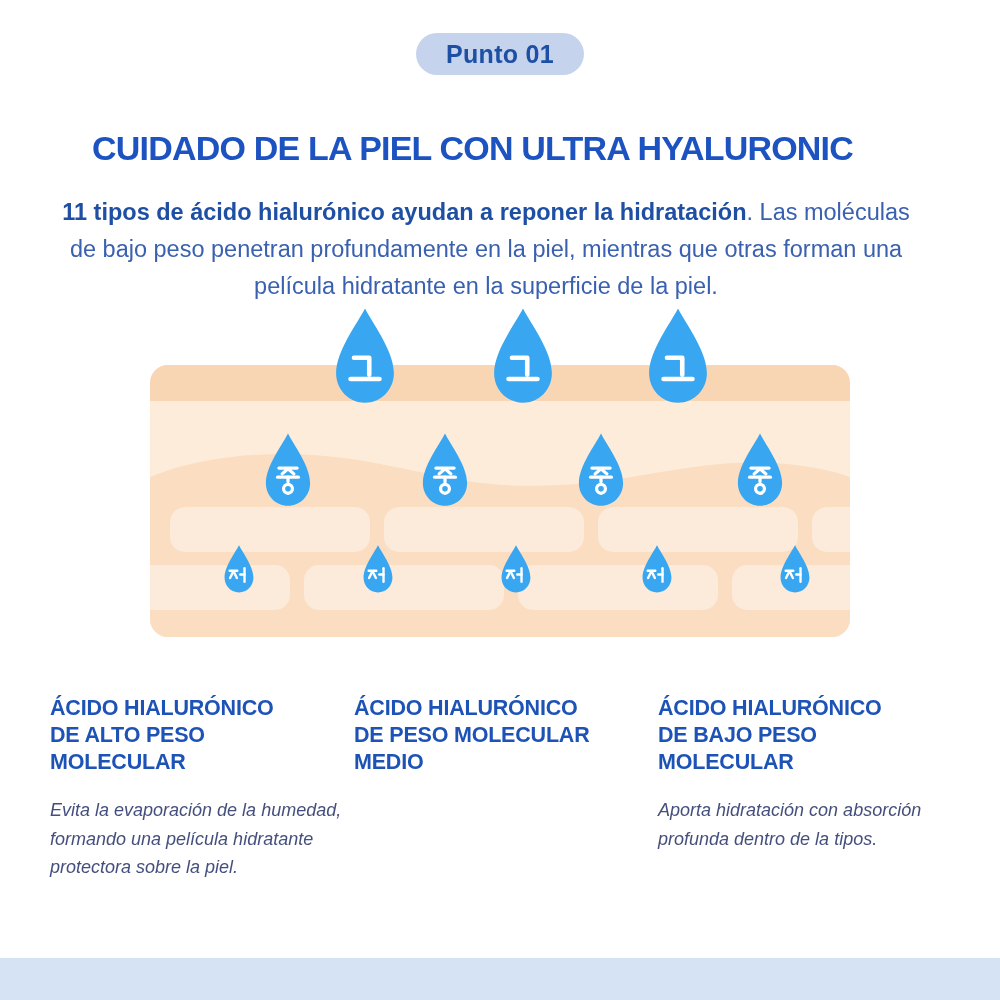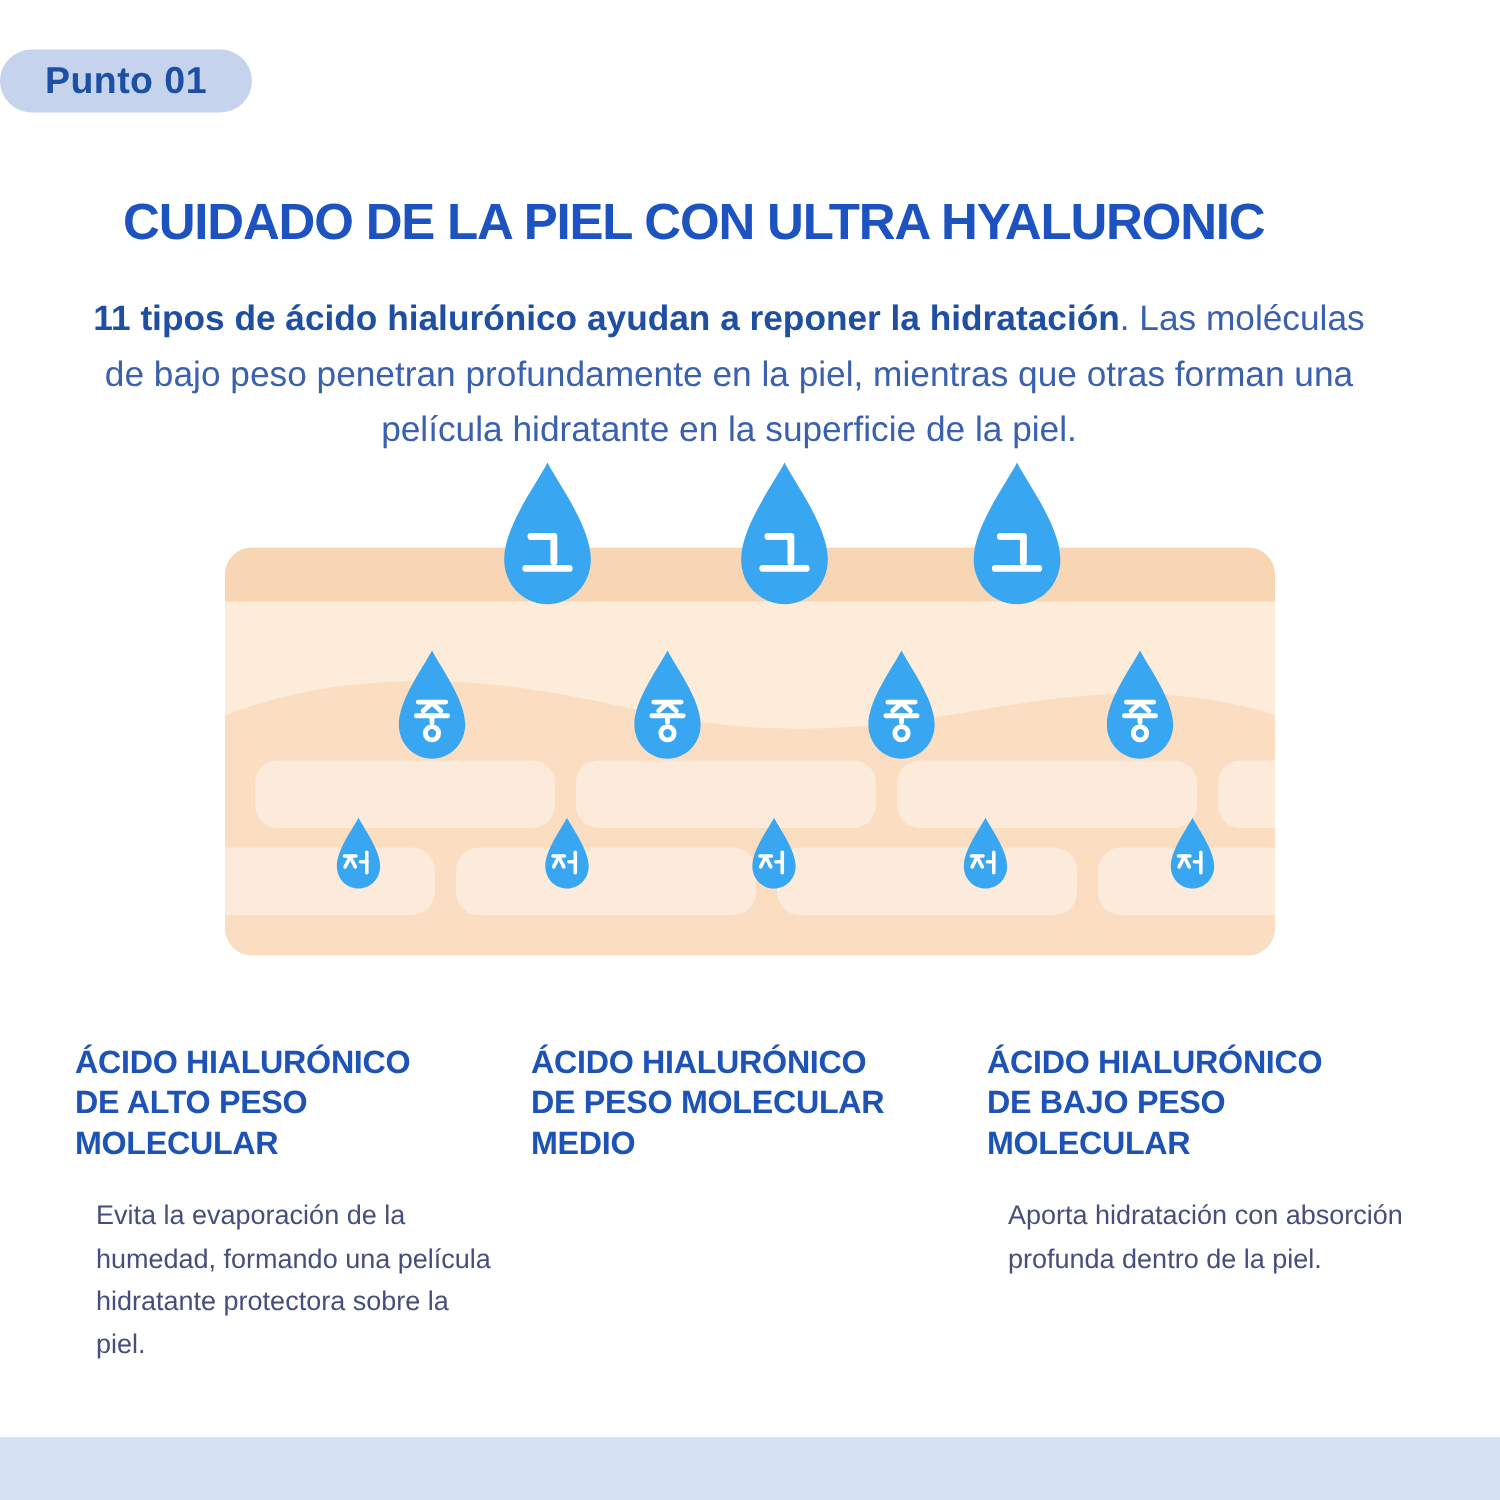--- a/index.html
+++ b/index.html
@@ -3,30 +3,30 @@
 <meta charset="utf-8">
 <style>
   html,body{margin:0;padding:0;}
   body{
     width:1000px;height:1000px;position:relative;overflow:hidden;
     background:#ffffff;
     font-family:"Liberation Sans", sans-serif;
     -webkit-font-smoothing:antialiased;
   }
   
-  .badge-wrap{position:absolute;top:33px;left:0;width:1000px;}
+  .badge-wrap{position:absolute;top:33px;left:0;width:1000px;text-align:center;}
   .badge{
     display:inline-block;background:#c5d3ed;color:#1d4fa5;
     font-weight:bold;font-size:25px;line-height:42px;height:42px;
     padding:0 30px;border-radius:22px;letter-spacing:.3px;
   }
   
   .title{
     position:absolute;top:106px;left:0;width:925px;text-align:center;
-    color:#1d53c1;font-weight:bold;font-size:34px;letter-spacing:-0.8px;
+    color:#1d53c1;font-weight:bold;font-size:34px;letter-spacing:-0.8px;padding-left:10px;
   }
   
   .intro{
     position:absolute;top:170px;left:56px;width:860px;text-align:center;
     color:#3a60b0;font-size:23.5px;line-height:37px;
   }
   .intro b{color:#1e4fa3;font-weight:bold;}
   
   .illus{position:absolute;left:150px;top:305px;width:700px;height:330px;}
   .skin{
@@ -50,21 +50,21 @@
   
   .cols{
     position:absolute;top:695px;left:50px;width:900px;
     display:grid;grid-template-columns:1fr 1fr 1fr;column-gap:12px;
   }
   .col h3{
     margin:0 0 20px 0;white-space:pre-line;
     color:#1d52b6;font-size:21.5px;line-height:27px;font-weight:bold;letter-spacing:-0.2px;
   }
   .col p{
-    margin:14px;color:#454f7d;font-size:18px;line-height:28.5px;font-weight:normal;
+    margin:0;color:#454f7d;font-size:18px;line-height:28.5px;font-weight:normal;font-style:italic;
   }
   
   .footer-bar{position:absolute;left:0;bottom:0;width:1000px;height:42px;background:#d6e3f4;}
 </style>
 </head>
 <body>
 
 <div class="badge-wrap">
   <span class="badge">Punto 01</span>
 </div>
@@ -243,17 +243,17 @@
   </div>
   <div class="col">
     <h3>ÁCIDO HIALURÓNICO
 DE PESO MOLECULAR
 MEDIO</h3>
   </div>
   <div class="col">
     <h3>ÁCIDO HIALURÓNICO
 DE BAJO PESO
 MOLECULAR</h3>
-    <p>Aporta hidratación con absorción profunda dentro de la piel.</p>
+    <p>Aporta hidratación con absorción profunda dentro de la tipos.</p>
   </div>
 </div>
 
 <div class="footer-bar"></div>
 
 </body></html>

